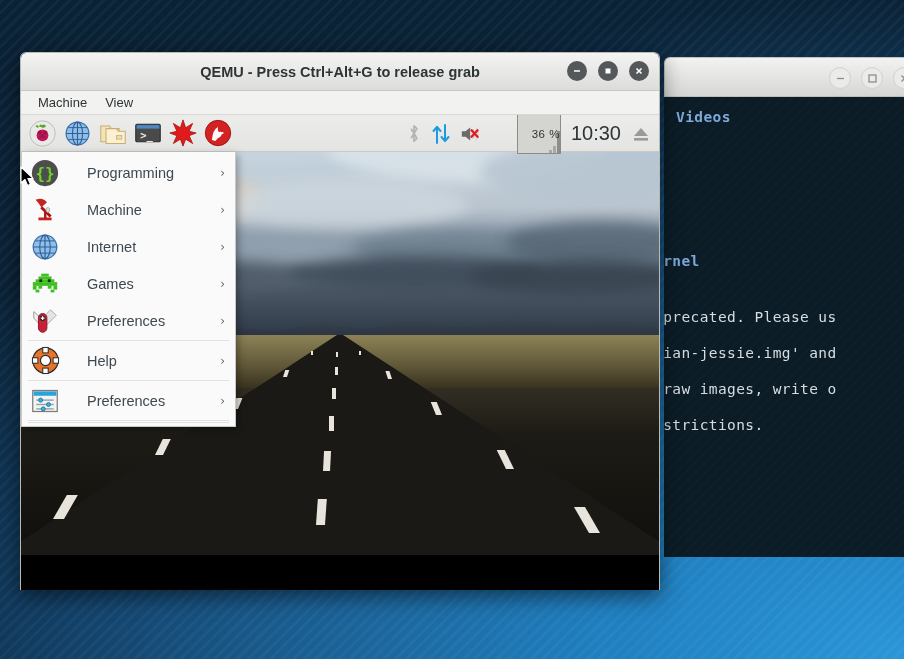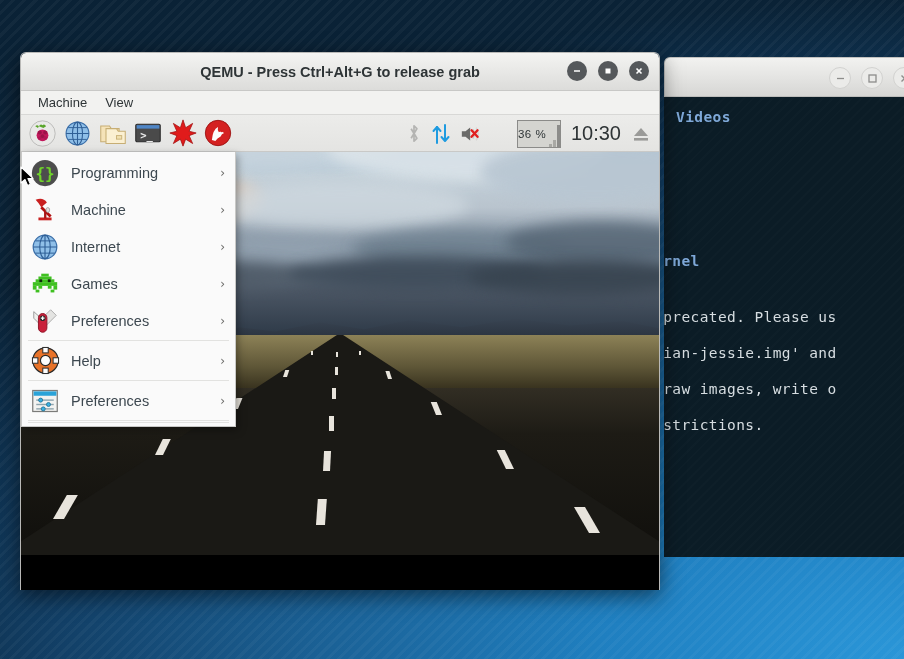--- a/index.html
+++ b/index.html
@@ -148,24 +148,24 @@
     width: 33px; height: 33px;
     display: flex; align-items: center; justify-content: center;
   }
   #tray {
     position: absolute; right: 4px; top: 0; height: 37px;
     display: flex; align-items: center; gap: 9px;
   }
   .tray-item { display: flex; align-items: center; justify-content: center; }
   #cpu-meter {
     position: relative;
-    width: 44px; height: 28px;
+    width: 44px; height: 40px;
     background: #d4d4d0;
     border: 1px solid #8b8b89;
-    display: flex; align-items: center; justify-content: flex-start;
+    display: flex; align-items: center; justify-content: flex-end;
     overflow: hidden;
     margin-left: 24px;
   }
   #cpu-meter .bars {
     position: absolute; right: 0; bottom: 0; top: 0; width: 12px;
   }
   #cpu-meter .bar { position: absolute; bottom: 0; width: 3px; background: #a8a8a4; }
   #cpu-text {
     position: relative;
     font-size: 11.5px; color: #2e3436;
@@ -194,21 +194,21 @@
     height: 37px;
     display: flex; align-items: center;
     padding-left: 7px;
   }
   .menu-item .mi-icon {
     width: 32px; height: 32px;
     display: flex; align-items: center; justify-content: center;
     flex: none;
   }
   .menu-item .mi-label {
-    margin-left: 10px;
+    margin-left: 26px;
     font-size: 14.5px;
     color: #3d4850;
   }
   .menu-item .mi-arrow {
     position: absolute; right: 10px;
     font-size: 12px; color: #6a6a68;
     font-family: "DejaVu Sans", sans-serif;
   }
   .menu-sep {
     height: 1px; background: #e2e2e0;

